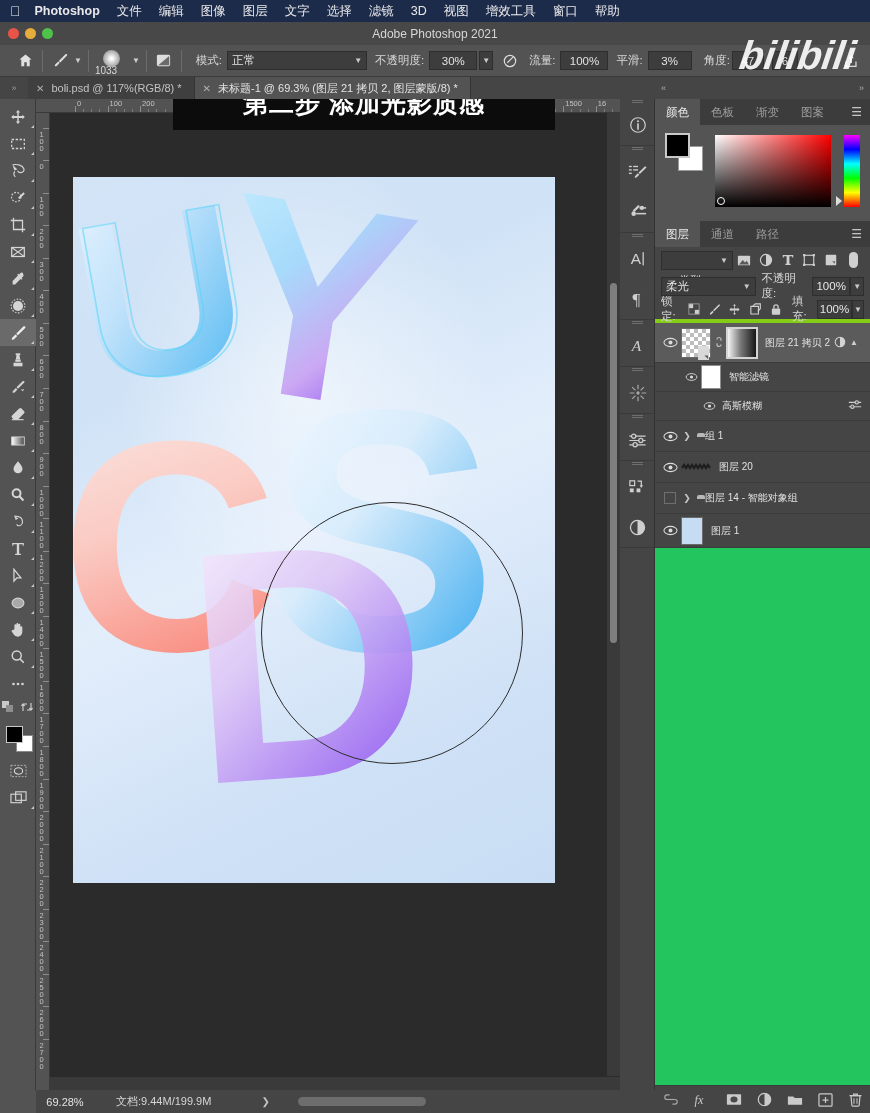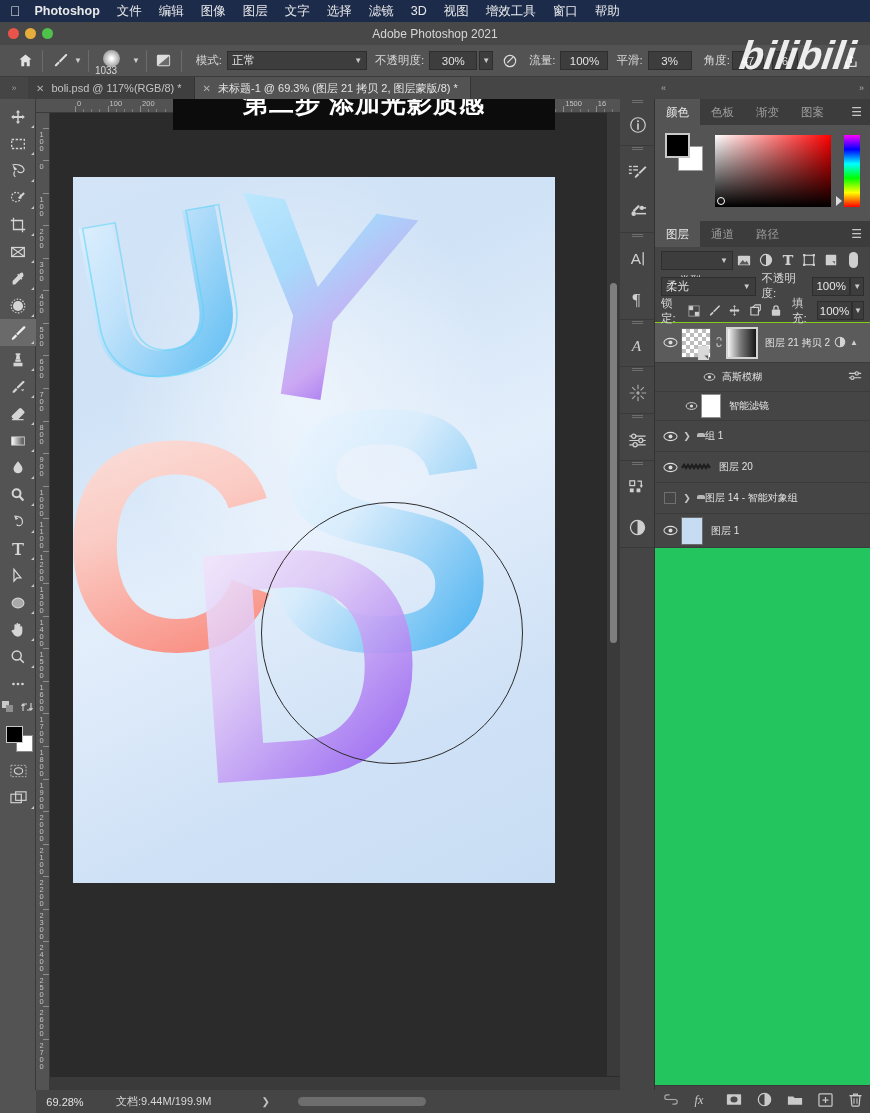--- a/index.html
+++ b/index.html
@@ -143,21 +143,21 @@
   .ficon{ width:24px; height:22px; display:flex; align-items:center; justify-content:center; color:#cfcfcf; }
   .bmrow{ height:26px; background:#454545; display:flex; align-items:center; padding:0 6px; }
   .bmsel{ width:98px; height:19px; background:#3d3d3d; border:1px solid #2e2e2e; color:#e0e0e0;
     font-size:11.5px; display:flex; align-items:center; justify-content:space-between; padding:0 4px; }
   .bmlbl{ color:#d8d8d8; font-size:11.5px; margin-left:6px; }
   .bmval{ width:40px; height:19px; background:#3d3d3d; border:1px solid #2e2e2e; color:#e6e6e6;
     font-size:11.5px; display:flex; align-items:center; justify-content:center; margin-left:3px; }
   .bmcaret{ width:14px; height:19px; background:#3d3d3d; border:1px solid #2e2e2e;
     display:flex; align-items:center; justify-content:center; color:#c9c9c9; font-size:8px; }
   .lockrow{ height:24px; background:#454545; display:flex; align-items:center; padding:0 6px;
-    border-bottom:1px solid #84cc16; }
+    border-bottom:4px solid #84cc16; }
 
   .layerlist{ background:#454545; }
   .lrow{ height:31px; display:flex; align-items:center; border-bottom:1px solid #3b3b3b;
     padding-left:4px; }
   .lrow.sel{ background:#5b5b5b; }
   .eye{ width:22px; display:flex; align-items:center; justify-content:center; color:#d8d8d8; }
   .eye.off{ color:transparent; }
   .eyebox{ width:12px; height:12px; border:1px solid #6f6f6f; }
   .lthumb{ width:30px; height:26px; border:1px solid #6a6a6a; }
   .checker{ background-image:
@@ -990,50 +990,50 @@
         <span class="lname">图层 21 拷贝 2</span>
         <span style="margin-left:4px;">
           <svg width="12" height="12" viewBox="0 0 14 14">
               <circle cx="7" cy="7" r="5.6" fill="none" stroke="#d4d4d4" stroke-width="1.2"></circle>
               <path d="M7 1.4a5.6 5.6 0 0 1 0 11.2z" fill="#d4d4d4"></path>
             </svg>
         </span>
         <span style="margin-left:4px;color:#d0d0d0;font-size:8px;">▲</span>
       </div>
 
+      <div class="sublayer" style="border-bottom:1px solid #3b3b3b;height:29px;">
+        <span class="eye" style="width:20px;">
+          <svg width="13" height="10" viewBox="0 0 16 11">
+              <ellipse cx="8" cy="5.5" rx="6.6" ry="4.2" fill="none" stroke="#dcdcdc" stroke-width="1.1"></ellipse>
+              <circle cx="8" cy="5.5" r="1.9" fill="#dcdcdc"></circle>
+            </svg>
+        </span>
+        <span style="width:20px;height:24px;background:#fff;border:1px solid #8e8e8e;"></span>
+        <span class="lname">智能滤镜</span>
+      </div>
+
       <div class="sublayer" style="padding-left:44px;border-bottom:1px solid #3b3b3b;height:29px;">
         <span class="eye" style="width:20px;">
           <svg width="13" height="10" viewBox="0 0 16 11">
               <ellipse cx="8" cy="5.5" rx="6.6" ry="4.2" fill="none" stroke="#dcdcdc" stroke-width="1.1"></ellipse>
               <circle cx="8" cy="5.5" r="1.9" fill="#dcdcdc"></circle>
             </svg>
         </span>
         <span class="lname" style="margin-left:3px;">高斯模糊</span>
         <span style="margin-left:auto;margin-right:8px;">
           <svg width="14" height="12" viewBox="0 0 16 13">
               <g stroke="#cfcfcf" stroke-width="1.2">
                 <path d="M1 3.5h14M1 8.5h14"></path>
               </g>
               <circle cx="10" cy="3.5" r="1.9" fill="#5a5a5a" stroke="#cfcfcf" stroke-width="1.2"></circle>
               <circle cx="5" cy="8.5" r="1.9" fill="#5a5a5a" stroke="#cfcfcf" stroke-width="1.2"></circle>
             </svg>
         </span>
       </div>
 
-      <div class="sublayer" style="border-bottom:1px solid #3b3b3b;height:29px;">
-        <span class="eye" style="width:20px;">
-          <svg width="13" height="10" viewBox="0 0 16 11">
-              <ellipse cx="8" cy="5.5" rx="6.6" ry="4.2" fill="none" stroke="#dcdcdc" stroke-width="1.1"></ellipse>
-              <circle cx="8" cy="5.5" r="1.9" fill="#dcdcdc"></circle>
-            </svg>
-        </span>
-        <span style="width:20px;height:24px;background:#fff;border:1px solid #8e8e8e;"></span>
-        <span class="lname">智能滤镜</span>
-      </div>
-
       <div class="lrow">
         <span class="eye">
           <svg width="15" height="11" viewBox="0 0 16 11">
               <ellipse cx="8" cy="5.5" rx="7" ry="4.4" fill="none" stroke="#dcdcdc" stroke-width="1.1"></ellipse>
               <circle cx="8" cy="5.5" r="2.1" fill="#dcdcdc"></circle>
             </svg>
         </span>
         <span class="arrow">❯</span>
         <span style="margin-left:4px;"><span class="folder"></span></span>
         <span class="lname">组 1</span>

